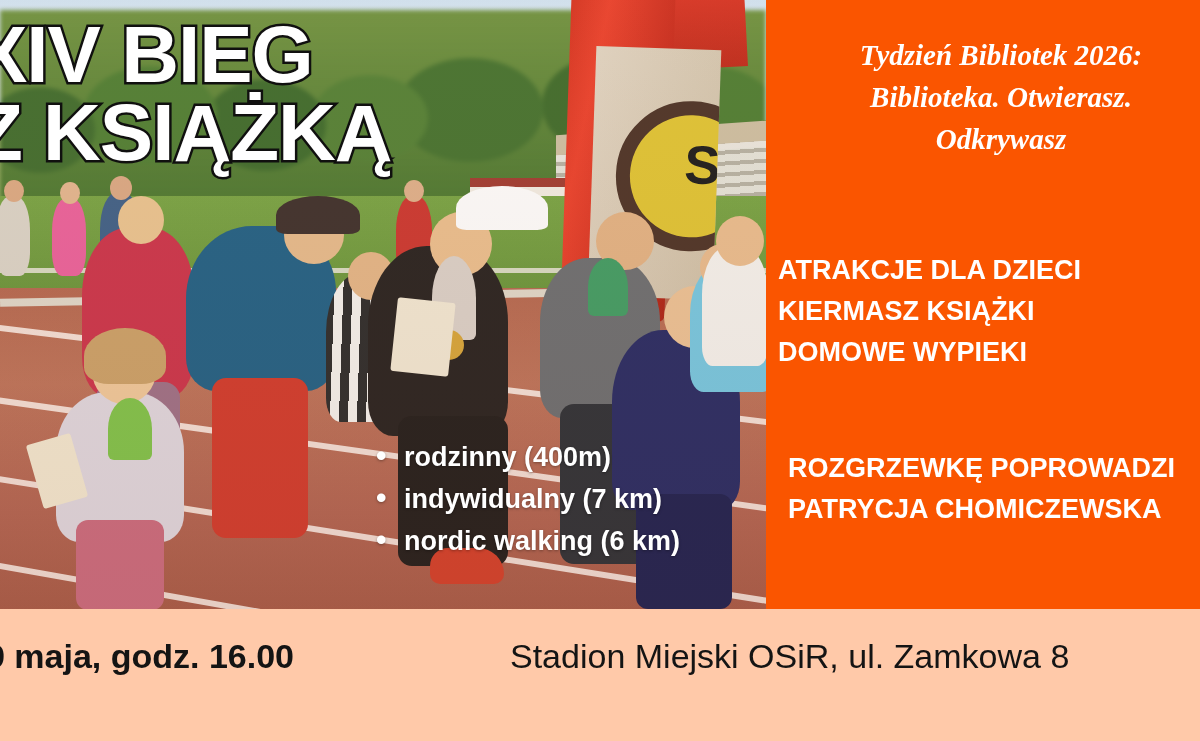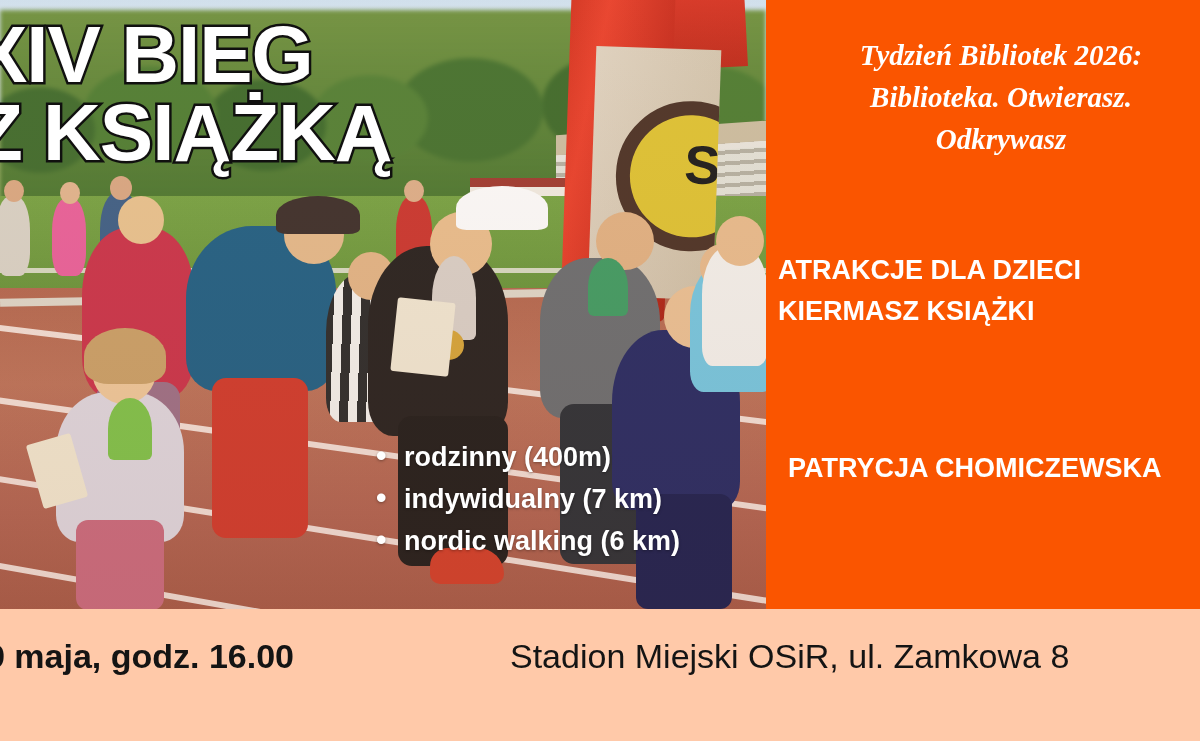--- a/index.html
+++ b/index.html
@@ -383,23 +383,25 @@
 
     <div class="panel-heading">
       <span class="hl">Tydzień Bibliotek 2026:</span>
       <span class="hl">Biblioteka. Otwierasz.</span>
       <span class="hl">Odkrywasz</span>
     </div>
 
     <div class="panel-attractions">
       <span>ATRAKCJE DLA DZIECI</span>
       <span>KIERMASZ KSIĄŻKI</span>
+      <span>DOMOWE WYPIEKI</span>
     </div>
 
     <div class="panel-warmup">
+      <span>ROZGRZEWKĘ POPROWADZI</span>
       <span>PATRYCJA CHOMICZEWSKA</span>
     </div>
 
   </div>
 
   <div class="bottom-bar">
     <div class="bar-date">9 maja, godz. 16.00</div>
     <div class="bar-place">Stadion Miejski OSiR, ul. Zamkowa 8</div>
   </div>
 

